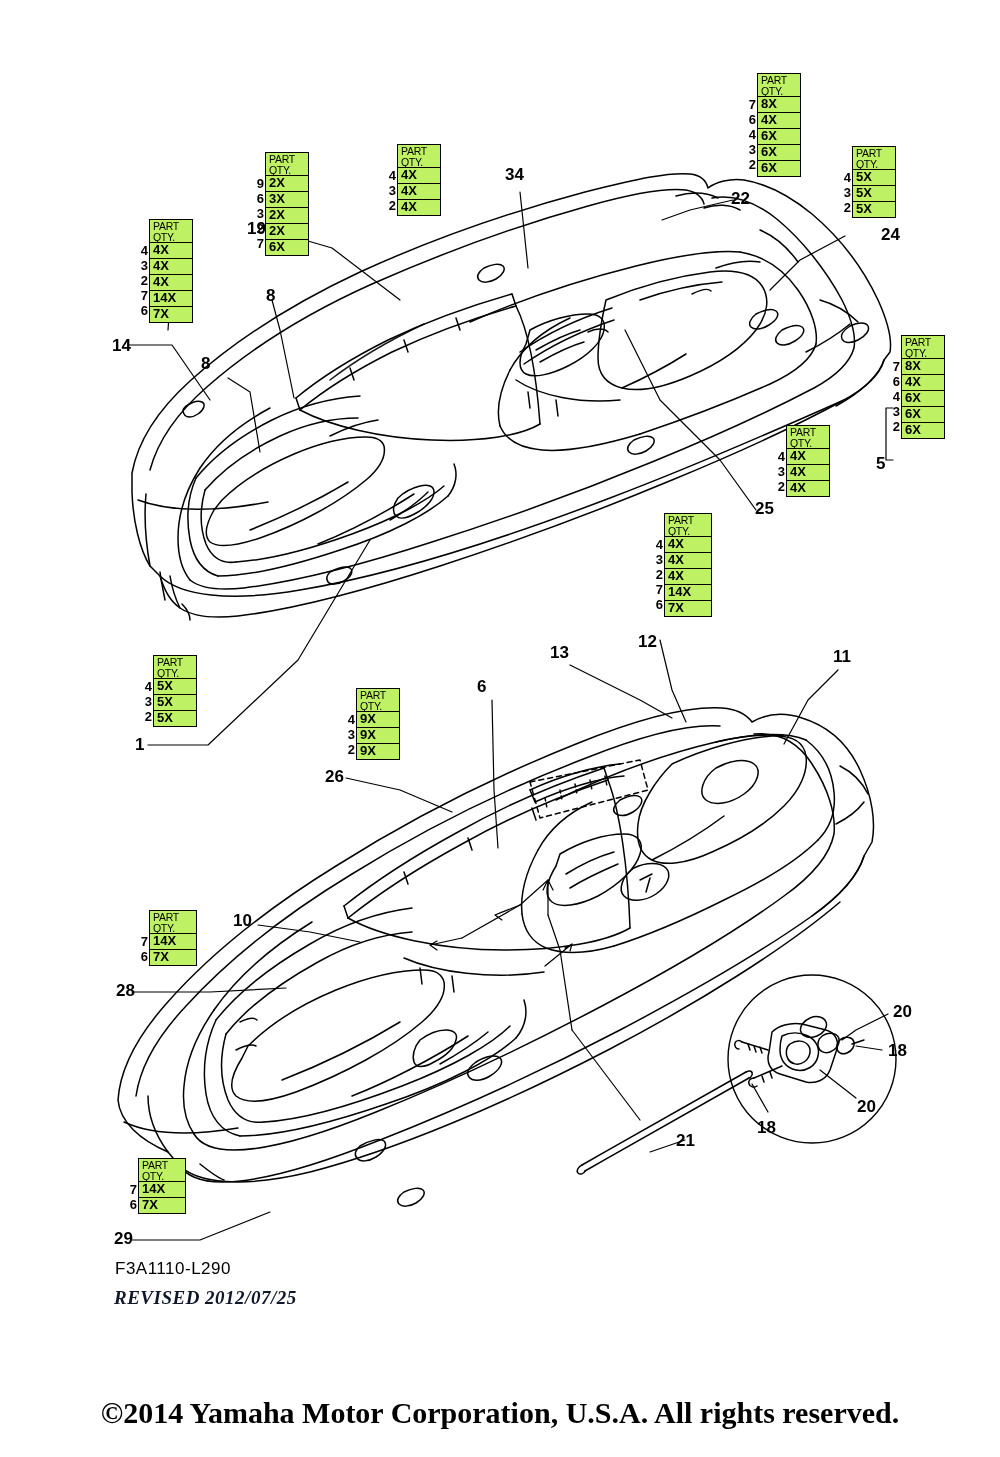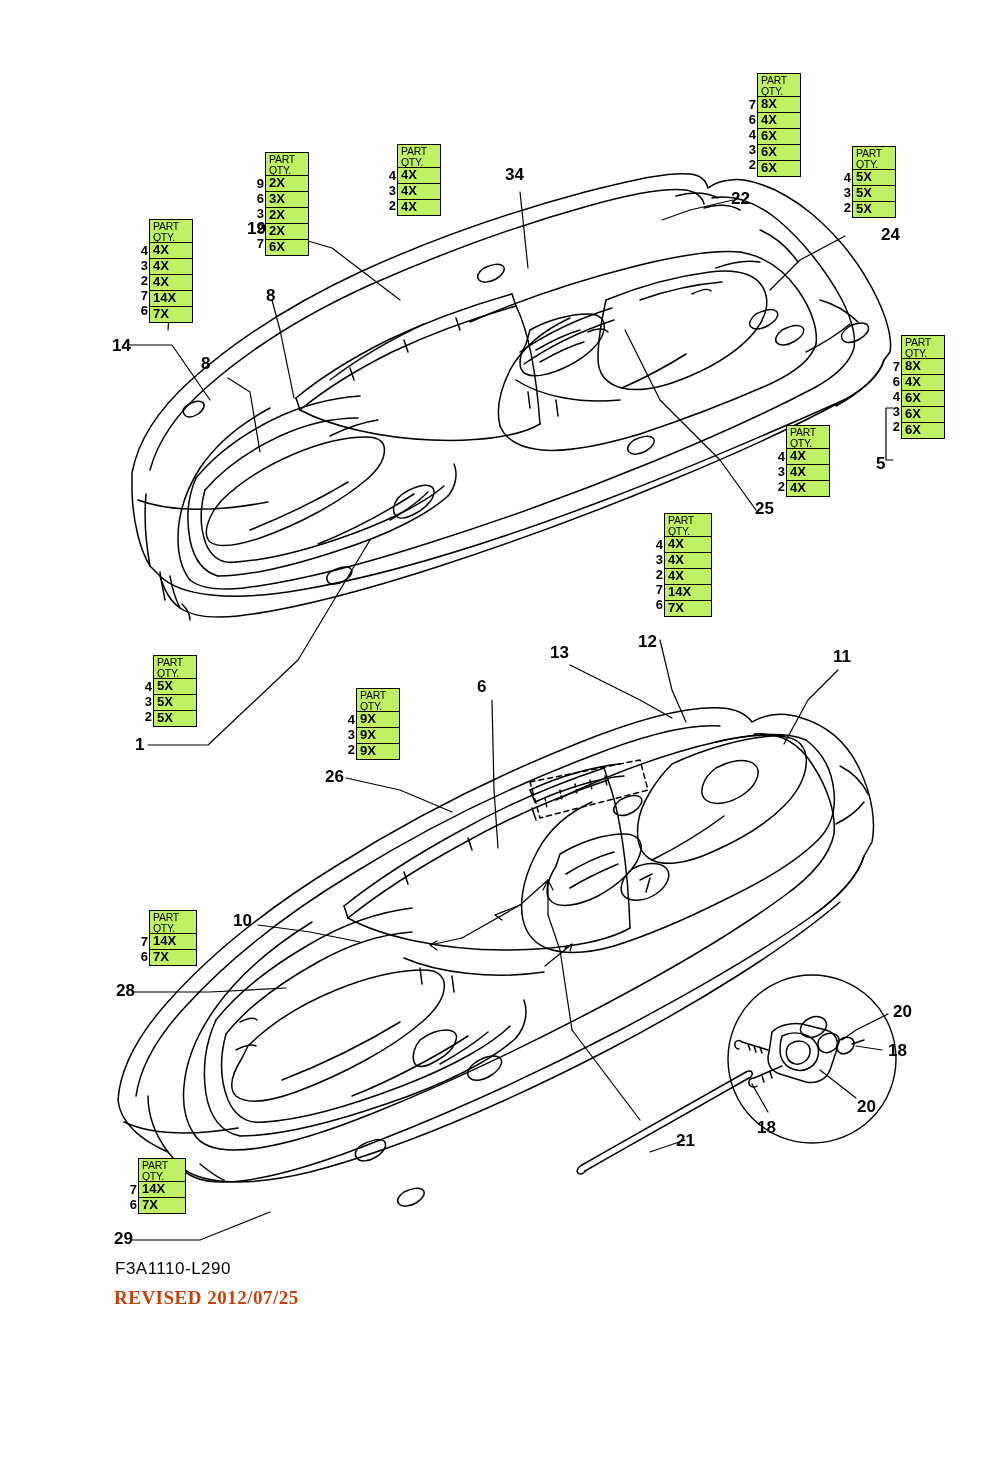--- a/index.html
+++ b/index.html
@@ -92,21 +92,22 @@
     color: #000;
   }
   .footer-rev {
     position: absolute;
     left: 114px;
     top: 1287px;
     font-family: "Liberation Serif", serif;
     font-size: 19px;
     font-weight: 700;
     letter-spacing: 0.5px;
-    color: #c2410c;
+    color: #0f172a;
+    font-style: italic;
   }
   .copyright {
     position: absolute;
     left: 0;
     top: 1396px;
     width: 1000px;
     text-align: center;
     font-family: "Liberation Serif", serif;
     font-size: 30px;
     font-weight: 700;
@@ -719,14 +720,15 @@
   <div class="num" style="left:114px; top:1230px;">29</div>
   <div class="num" style="left:135px; top:736px;">1</div>
   <div class="num" style="left:676px; top:1132px;">21</div>
   <div class="num" style="left:893px; top:1003px;">20</div>
   <div class="num" style="left:888px; top:1042px;">18</div>
   <div class="num" style="left:857px; top:1098px;">20</div>
   <div class="num" style="left:757px; top:1119px;">18</div>
 
   <div class="footer-code">F3A1110-L290</div>
   <div class="footer-rev">REVISED 2012/07/25</div>
+  <div class="copyright">©2014 Yamaha Motor Corporation, U.S.A. All rights reserved.</div>
 
 </div>
 
 </body></html>

